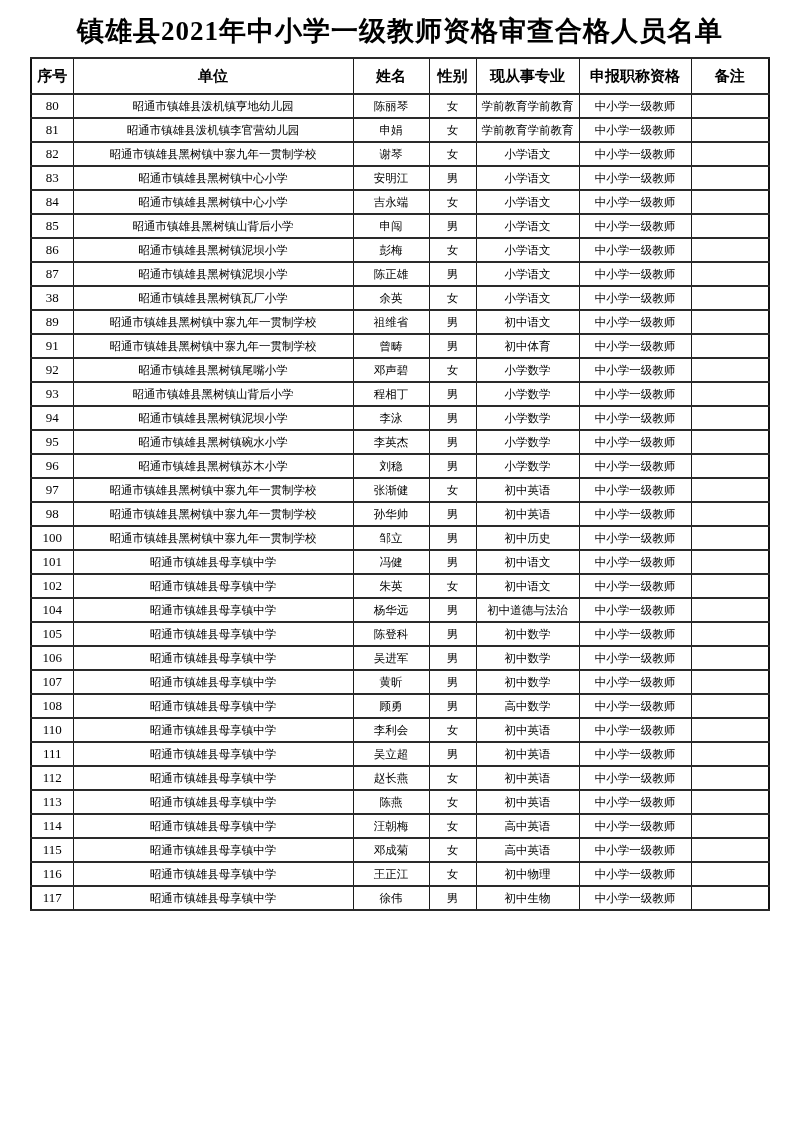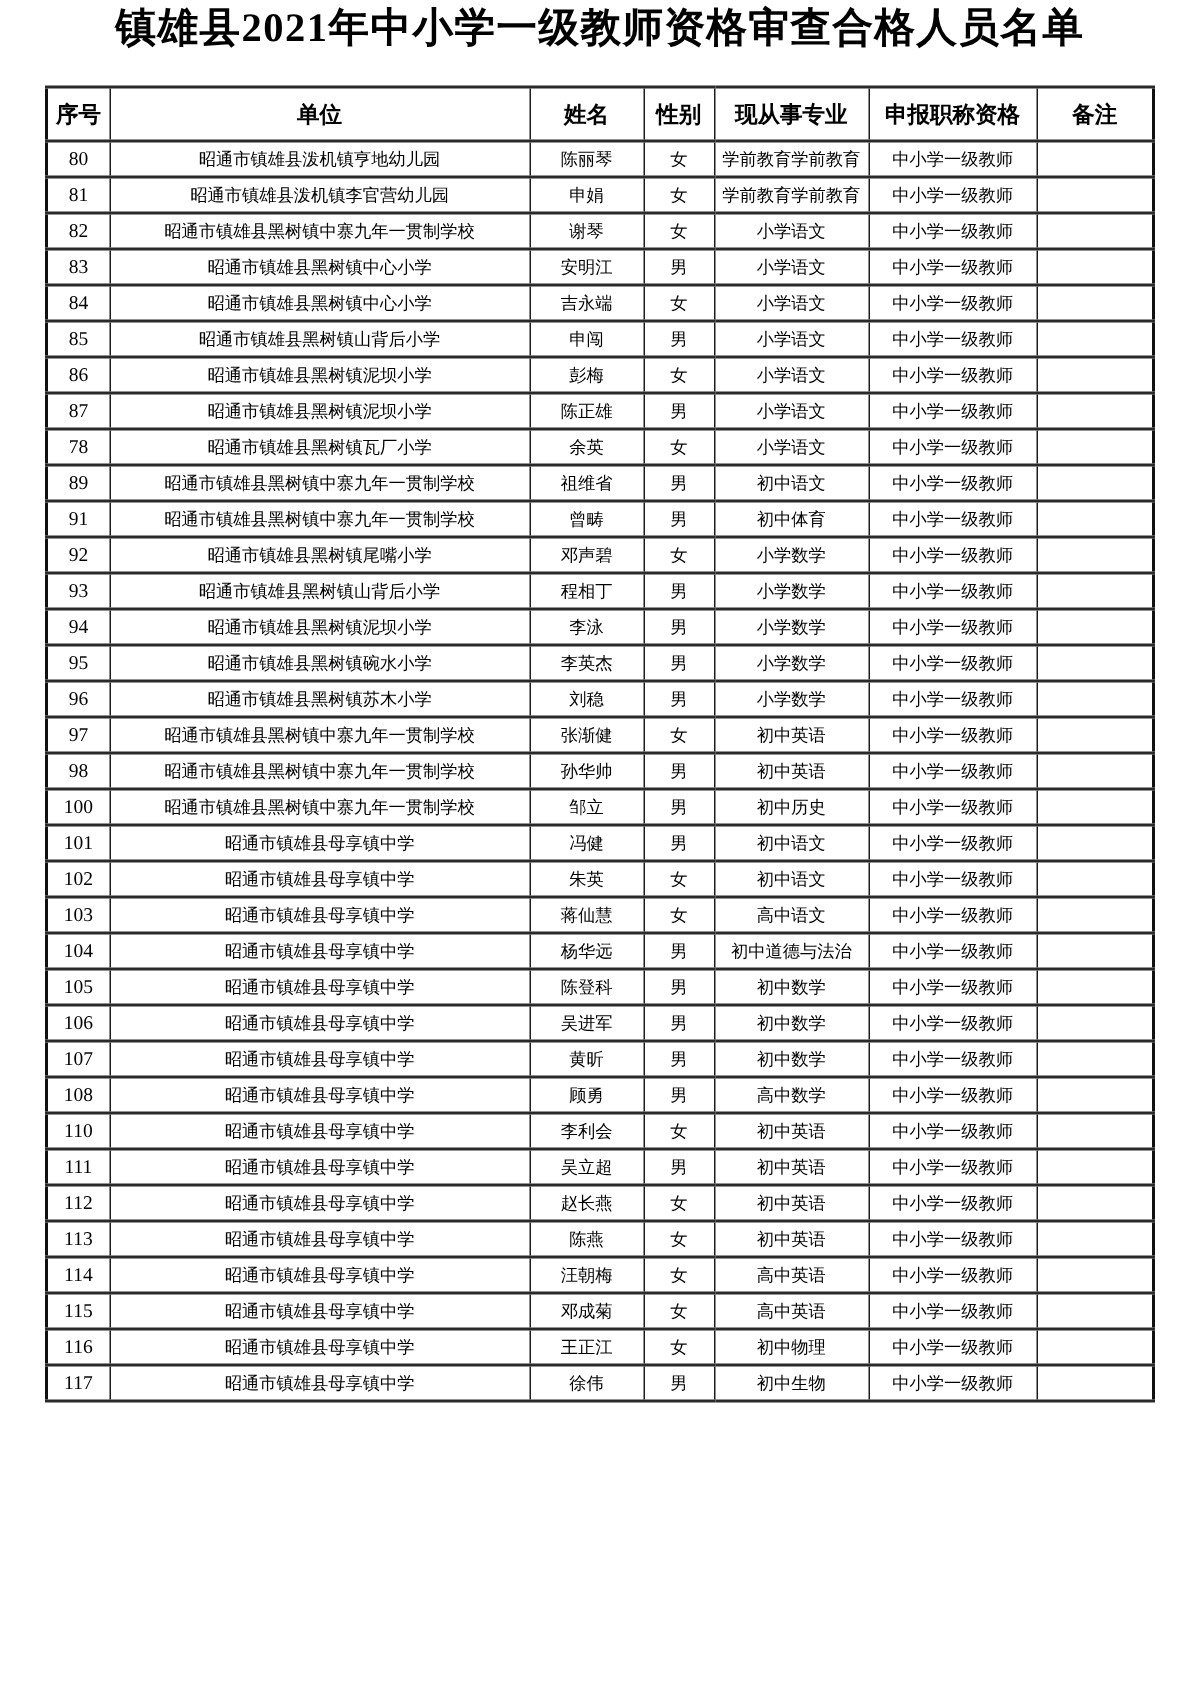--- a/index.html
+++ b/index.html
@@ -11,21 +11,21 @@
   }
   .page {
     position: relative;
     width: 800px;
     height: 1132px;
     background: #ffffff;
     overflow: hidden;
   }
   .doc-title {
     margin: 0;
-    padding-top: 0;
+    padding-top: 13px;
     text-align: center;
     font-size: 27px;
     font-weight: bold;
     letter-spacing: 1px;
     font-family: "Liberation Serif", "DejaVu Serif", serif;
   }
   table.roster {
     position: absolute;
     left: 30px;
     top: 57px;
@@ -154,21 +154,21 @@
         <tr>
           <td class="col-index">87</td>
           <td>昭通市镇雄县黑树镇泥坝小学</td>
           <td>陈正雄</td>
           <td>男</td>
           <td>小学语文</td>
           <td>中小学一级教师</td>
           <td></td>
         </tr>
         <tr>
-          <td class="col-index">78</td>
+          <td class="col-index">38</td>
           <td>昭通市镇雄县黑树镇瓦厂小学</td>
           <td>余英</td>
           <td>女</td>
           <td>小学语文</td>
           <td>中小学一级教师</td>
           <td></td>
         </tr>
         <tr>
           <td class="col-index">89</td>
           <td>昭通市镇雄县黑树镇中寨九年一贯制学校</td>
@@ -267,29 +267,20 @@
           <td>初中语文</td>
           <td>中小学一级教师</td>
           <td></td>
         </tr>
         <tr>
           <td class="col-index">102</td>
           <td>昭通市镇雄县母享镇中学</td>
           <td>朱英</td>
           <td>女</td>
           <td>初中语文</td>
-          <td>中小学一级教师</td>
-          <td></td>
-        </tr>
-        <tr>
-          <td class="col-index">103</td>
-          <td>昭通市镇雄县母享镇中学</td>
-          <td>蒋仙慧</td>
-          <td>女</td>
-          <td>高中语文</td>
           <td>中小学一级教师</td>
           <td></td>
         </tr>
         <tr>
           <td class="col-index">104</td>
           <td>昭通市镇雄县母享镇中学</td>
           <td>杨华远</td>
           <td>男</td>
           <td>初中道德与法治</td>
           <td>中小学一级教师</td>

